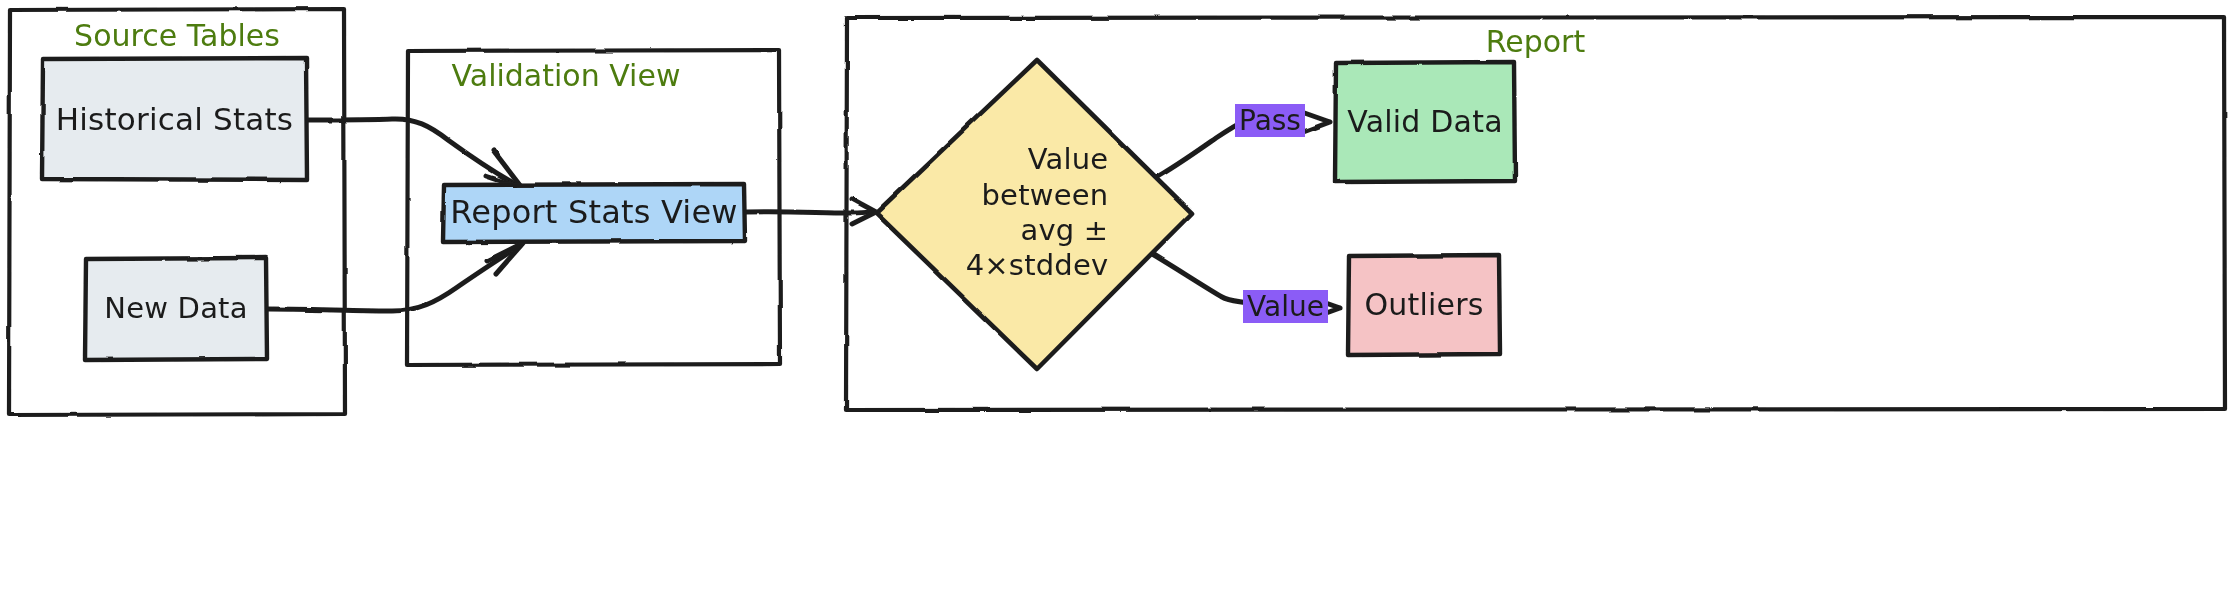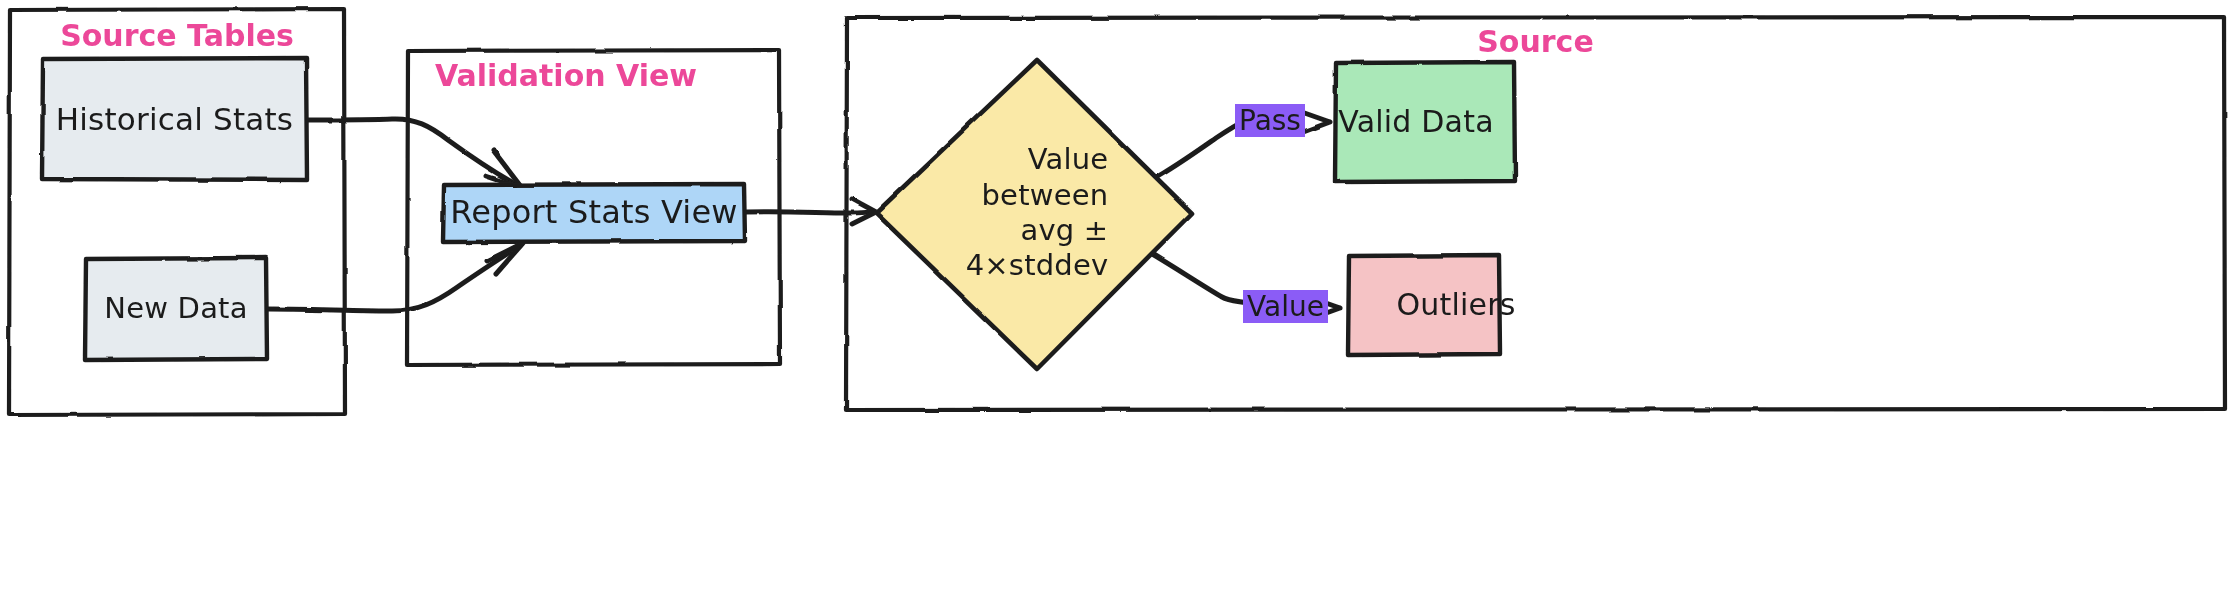--- a/index.html
+++ b/index.html
@@ -17,26 +17,25 @@
     text-align:right;
     color:#1b1b1b;
     font-family:"DejaVu Sans", sans-serif;
     pointer-events:none;
     line-height:1.22;
     white-space:pre-line;
     letter-spacing:.2px;
   }
   .groupTitle{
     position:absolute;
-    color:#ec4899;
+    color:#4d7c0f;
     font-family:"DejaVu Sans", sans-serif;
     font-size:30px;
     text-align:center;
     pointer-events:none;
-    font-weight:bold;
   }
   .edgeLabel{
     position:absolute;
     color:#1b1b1b;
     font-family:"DejaVu Sans", sans-serif;
     font-size:28px;
     background:#8b5cf6;
     padding:0 4px;
     pointer-events:none;
     white-space:nowrap;
@@ -102,33 +101,33 @@
       <path d="M1037,60 L1192,213 L1037,369 L876,213 Z" fill="#fae9a7" stroke="#1f1f1f" stroke-width="4.6" stroke-linejoin="round"></path>
 
       <path d="M1336,63 L1514,62 L1515,181 L1335,182 Z" fill="#aae8b8" stroke="#1f1f1f" stroke-width="4.4" stroke-linejoin="round"></path>
 
       <path d="M1349,256 L1499,255 L1500,354 L1348,355 Z" fill="#f5c3c5" stroke="#1f1f1f" stroke-width="4.4" stroke-linejoin="round"></path>
     </g>
   </svg>
 
   <div class="groupTitle" style="left:9px;top:18px;width:336px;">Source Tables</div>
   <div class="groupTitle" style="left:407px;top:58px;width:318px;">Validation View</div>
-  <div class="groupTitle" style="left:846px;top:24px;width:1379px;">Source</div>
+  <div class="groupTitle" style="left:846px;top:24px;width:1379px;">Report</div>
 
   <div class="nodeLabel" style="left:42px;top:59px;width:265px;height:121px;font-size:31px;">Historical Stats</div>
 
   <div class="nodeLabel" style="left:85px;top:258px;width:182px;height:101px;font-size:29px;">New Data</div>
 
   <div class="nodeLabel" style="left:443px;top:184px;width:302px;height:58px;font-size:32px;">Report Stats View</div>
 
   <div class="nodeLabel" style="left:937px;top:133px;width:200px;height:160px;font-size:29px;">Value
 between
 avg ±
 4×stddev</div>
 
-  <div class="nodeLabel" style="left:1335px;top:62px;width:162px;height:120px;font-size:30px;">Valid Data</div>
+  <div class="nodeLabel" style="left:1335px;top:62px;width:162px;height:120px;font-size:30px;padding-left:9px;">Valid Data</div>
 
-  <div class="nodeLabel" style="left:1348px;top:255px;width:152px;height:100px;font-size:30px;margin-left:32px;">Outliers</div>
+  <div class="nodeLabel" style="left:1348px;top:255px;width:152px;height:100px;font-size:30px;">Outliers</div>
 
   <div class="edgeLabel" style="left:1235px;top:104px;">Pass</div>
   <div class="edgeLabel" style="left:1243px;top:290px;">Value</div>
 
 </div>
 
 </body></html>

